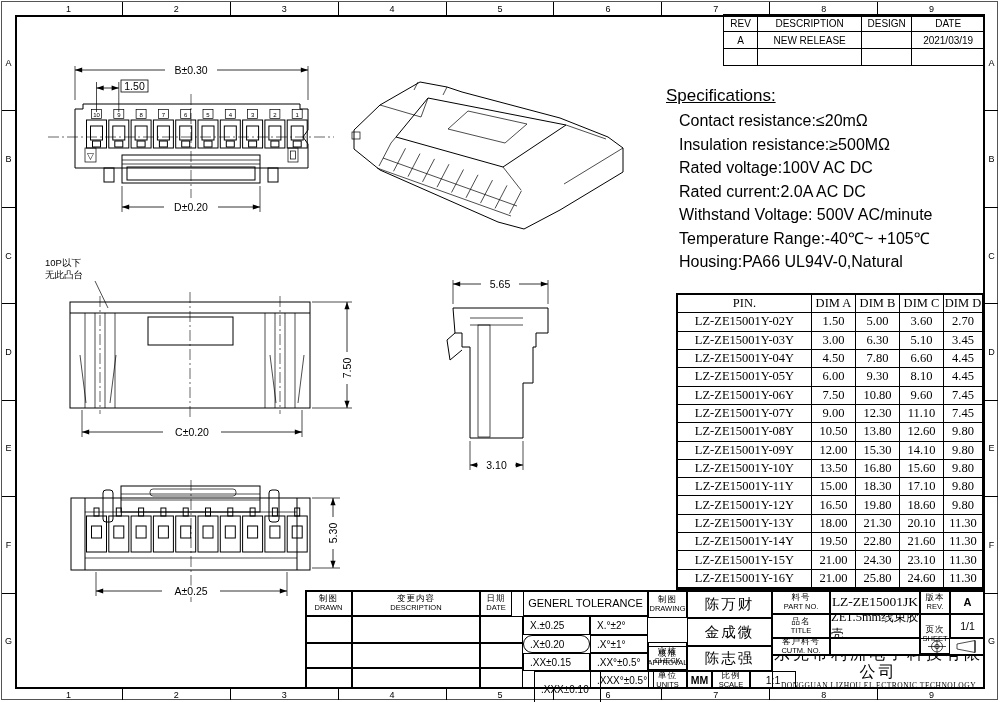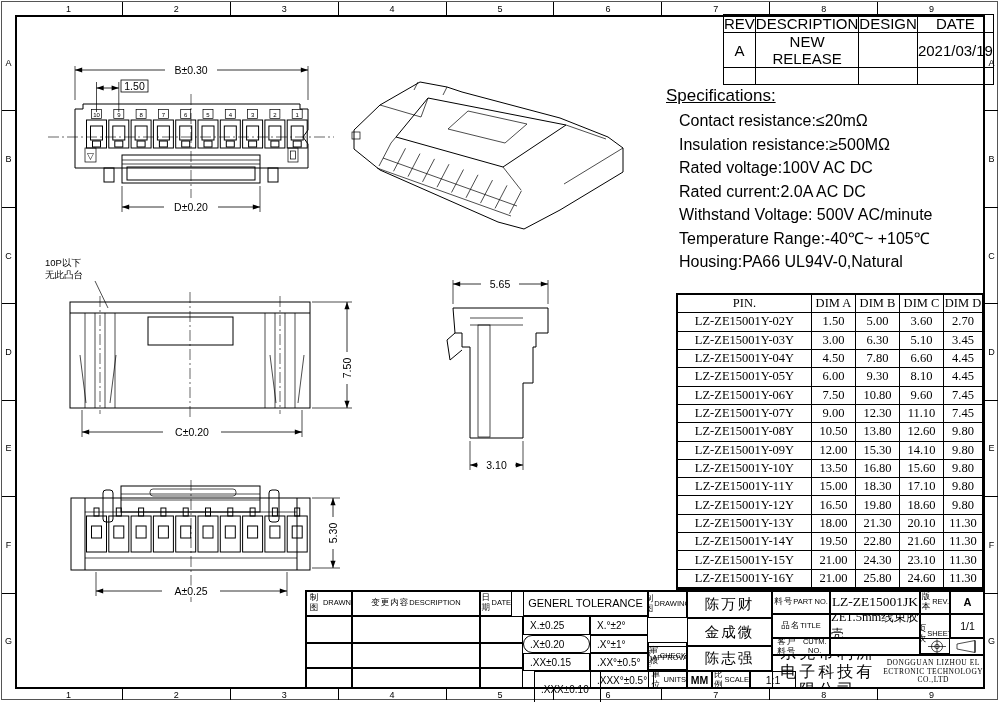--- a/index.html
+++ b/index.html
@@ -7,34 +7,34 @@
   .abs{position:absolute;box-sizing:border-box;}
   .sheet-edge{left:1px;top:1px;width:997px;height:699px;border:1px solid #555;}
   .inner-border{left:15px;top:15px;width:970px;height:674px;border:2px solid #000;}
   .band{display:flex;}
   .band.h .zc{flex:1;border-left:1px solid #000;display:flex;align-items:center;justify-content:center;font-size:9px;}
   .band.h .zc:first-child{border-left:none;}
   .band.v{flex-direction:column;}
   .band.v .zc{flex:1;border-top:1px solid #000;display:flex;align-items:center;justify-content:center;font-size:9px;}
   .band.v .zc:first-child{border-top:none;}
   
-  .revtab{left:723px;top:14px;width:262px;border:1px solid #000;border-collapse:collapse;font-size:15px;}
+  .revtab{left:723px;top:14px;width:262px;border:1px solid #000;border-collapse:collapse;font-size:10px;}
   .revtab td{border:1px solid #000;text-align:center;height:16px;padding:0;}
   
   .specs{left:666px;top:86px;width:326px;font-size:16px;}
   .specs .t{font-size:17px;text-decoration:underline;margin-bottom:3px;}
   .specs .l{margin-left:13px;line-height:23.5px;white-space:nowrap;}
   
   .ptable{left:676px;top:293px;width:309px;height:297px;border:2px solid #000;display:grid;
           grid-template-columns:134px 44px 44px 44px 1fr;grid-auto-rows:1fr;
           font-family:"Liberation Serif",serif;font-size:12.5px;}
   .ptable .c{border-right:1px solid #000;border-bottom:1px solid #000;display:flex;align-items:center;justify-content:center;white-space:nowrap;}
   
   .cell{position:absolute;border:1px solid #000;box-sizing:border-box;display:flex;align-items:center;justify-content:center;overflow:hidden;}
-  .lbl2{flex-direction:row;line-height:1.15;text-align:center;}
+  .lbl2{flex-direction:column;line-height:1.15;text-align:center;}
   .lbl2 .cn{font-size:8.5px;letter-spacing:1px;}
   .lbl2 .en{font-size:7.5px;}
   .name-v{font-size:14.5px;font-family:"Liberation Serif",serif;letter-spacing:2px;}
   .tol{font-size:10px;justify-content:flex-start;padding-left:6px;}
   .tb-outline{left:305px;top:590px;width:680px;height:99px;border:2px solid #000;}
   .serifv{font-family:Liberation Serif, serif;}
   .company-cn{font-size:16px;letter-spacing:3px;font-family:"Liberation Serif",serif;}
   .company-en{font-size:7.5px;font-family:"Liberation Serif",serif;letter-spacing:.5px;}
   
   svg text{font-family:"Liberation Sans",sans-serif;}

